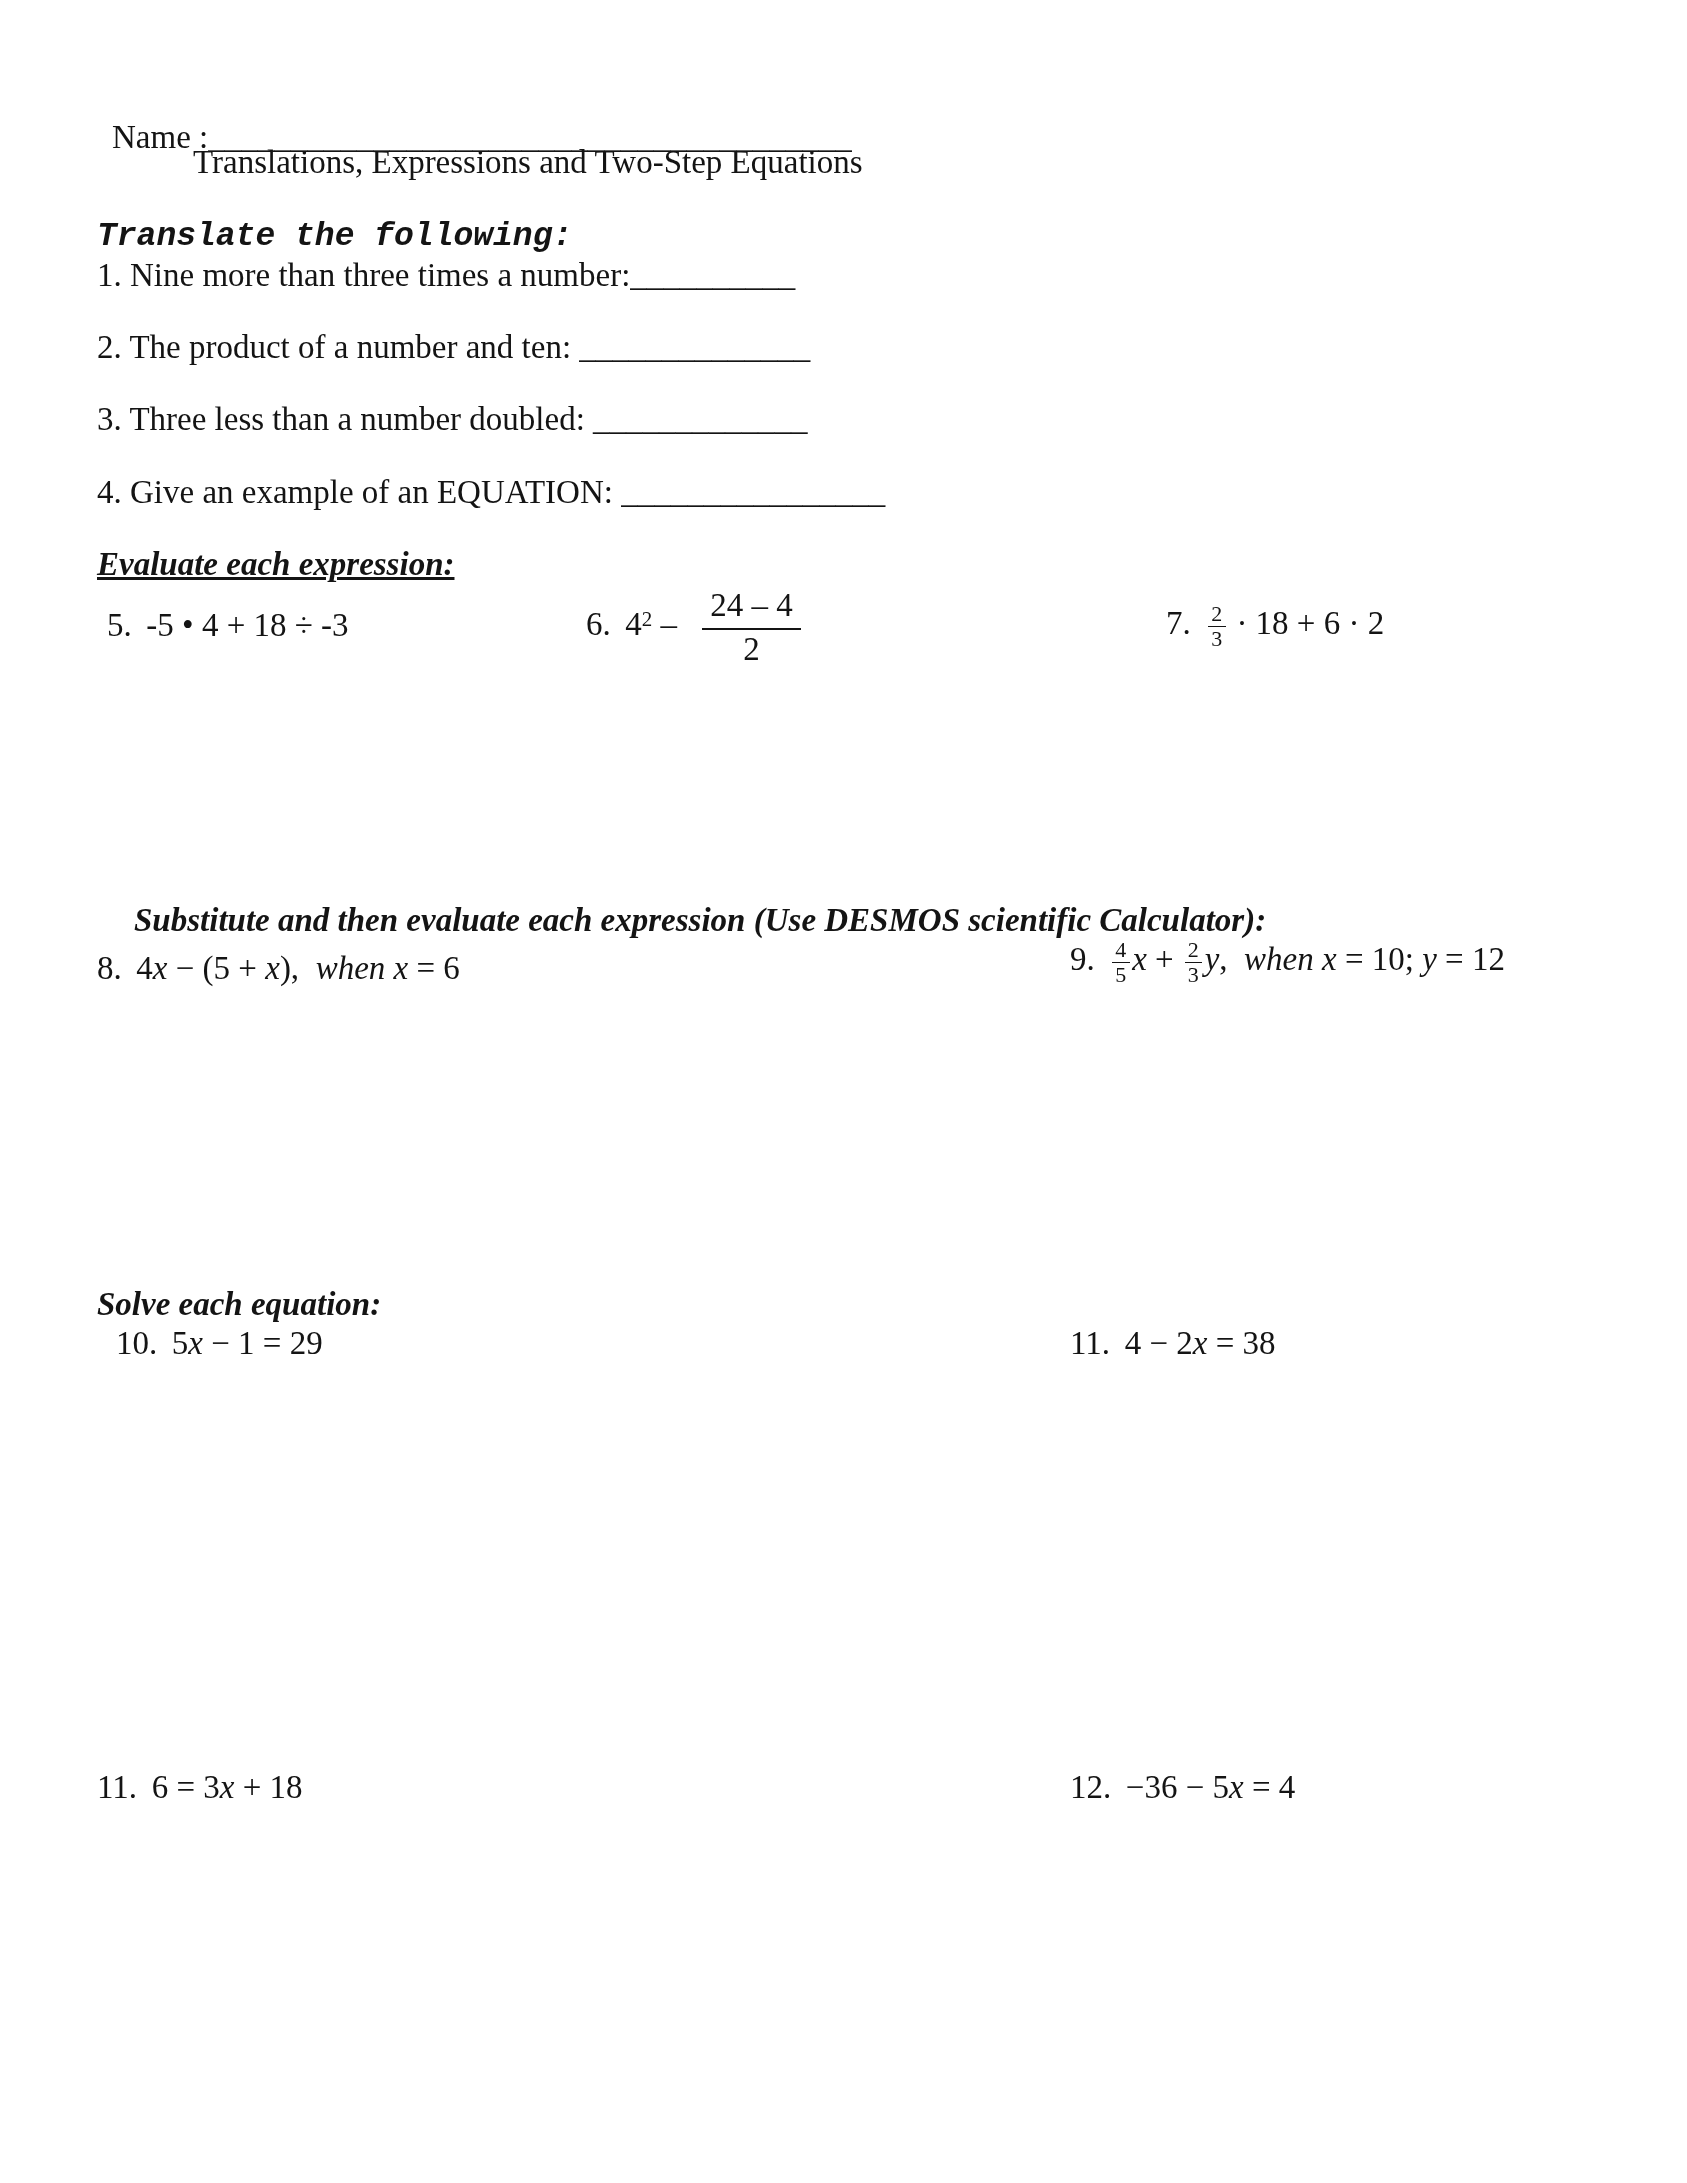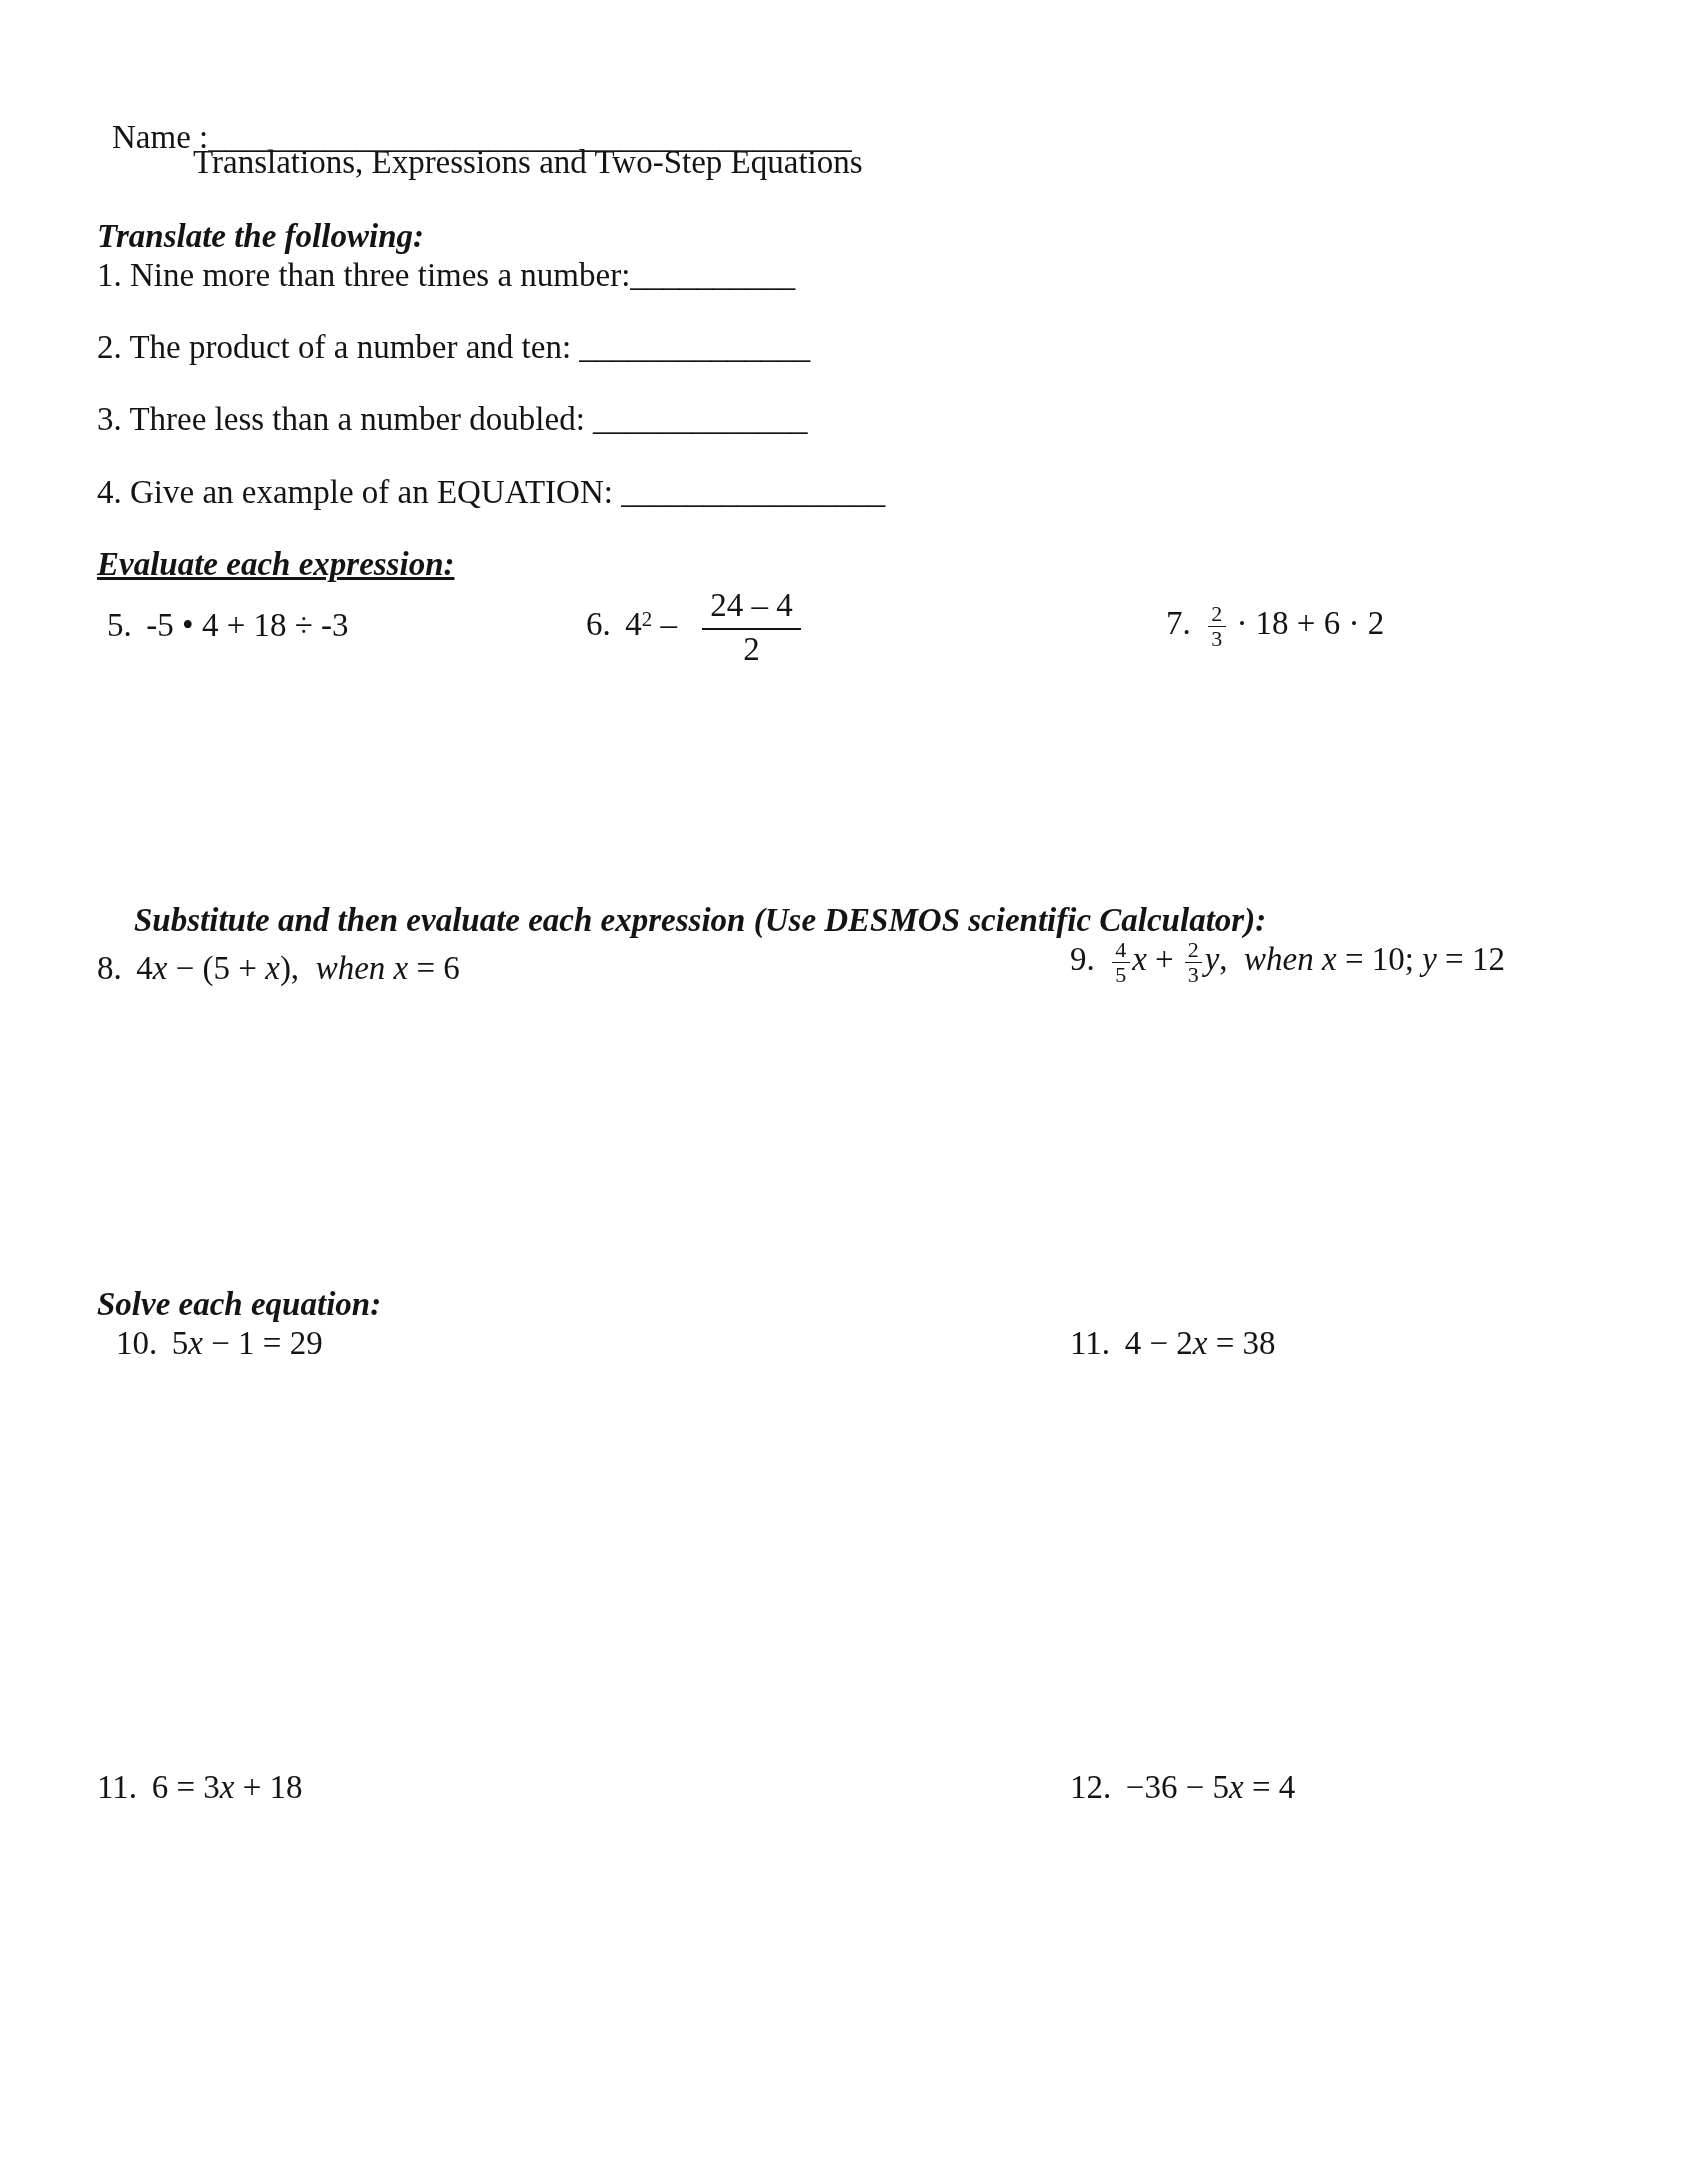--- a/index.html
+++ b/index.html
@@ -33,21 +33,21 @@
   .frac.small .fden { padding-top: 0.7px; }
   sup.expo { font-size: 21px; vertical-align: 9.3px; }
 </style>
 </head>
 <body>
 
 <div class="abs" style="left:112px; top:99px;margin-top:20px;"><span>Name :</span><span>_______________________________________</span></div>
 
 <div class="abs title" style="left:193px; top:144px;">Translations, Expressions and Two-Step Equations</div>
 
-<div class="abs sec-heading" style="left:97px; top:218px;">Translate the following:</div>
+<div class="abs sec-heading" style="left:97px; top:218px;font-family:Liberation Mono, monospace;">Translate the following:</div>
 
 <div class="abs" style="left:97px; top:257px;"><span>1. Nine more than three times a number:</span><span>__________</span></div>
 
 <div class="abs" style="left:97px; top:329px;"><span>2. The product of a number and ten: </span><span>______________</span></div>
 
 <div class="abs" style="left:97px; top:401px;"><span>3. Three less than a number doubled: </span><span>_____________</span></div>
 
 <div class="abs" style="left:97px; top:474px;"><span>4. Give an example of an EQUATION: </span><span>________________</span></div>
 
 <div class="abs sec-heading" style="left:97px; top:546px;text-decoration:underline;">Evaluate each expression:</div>

